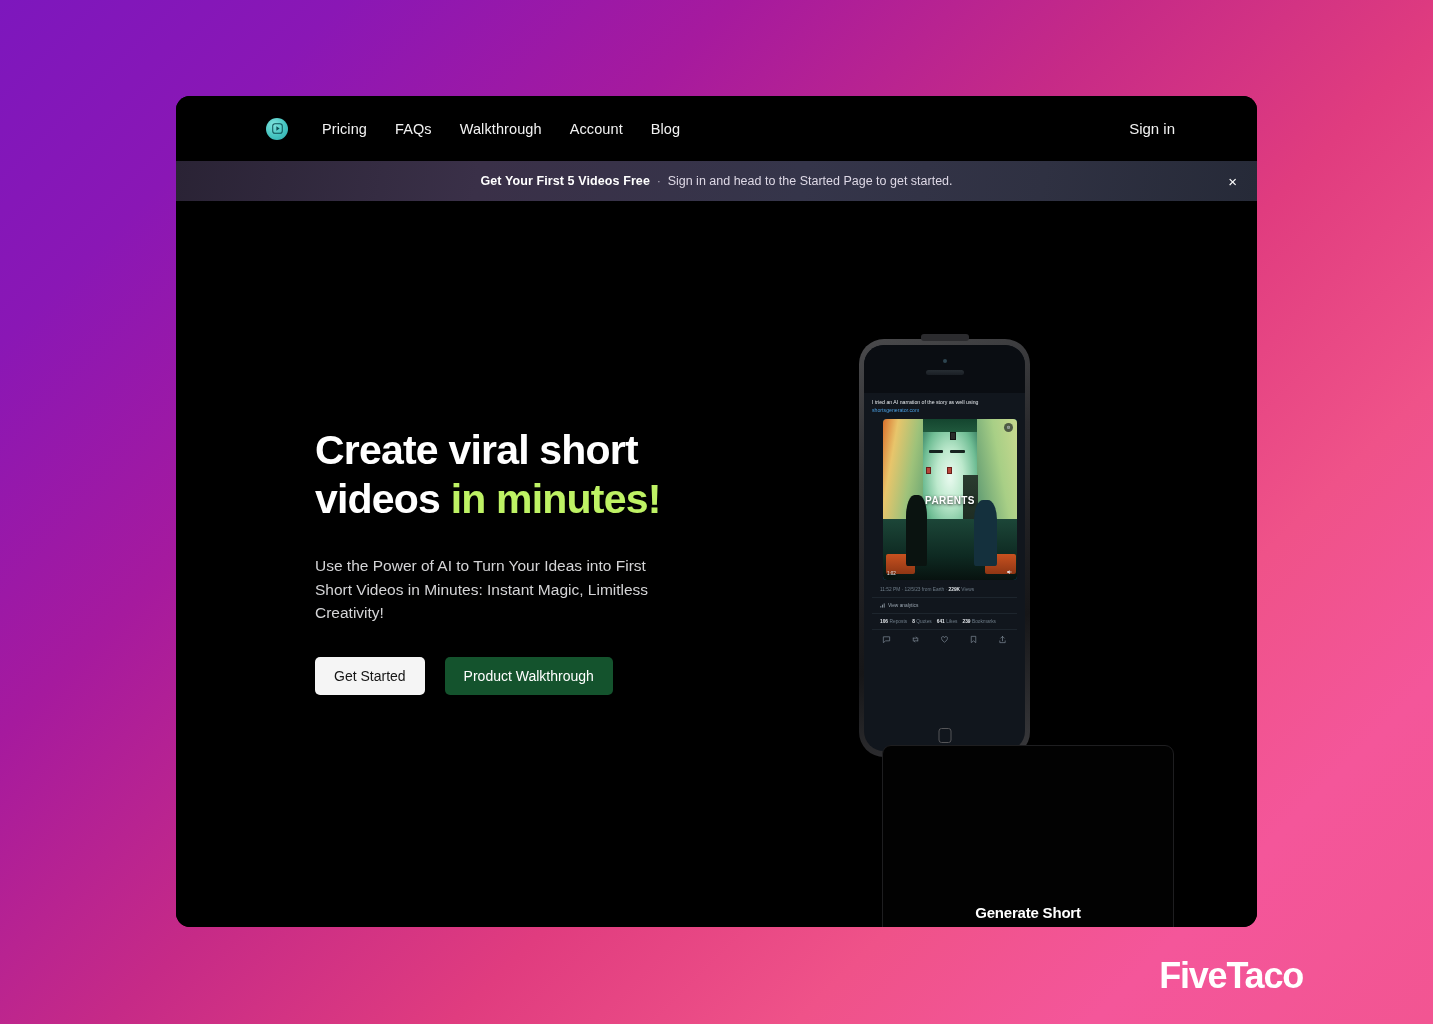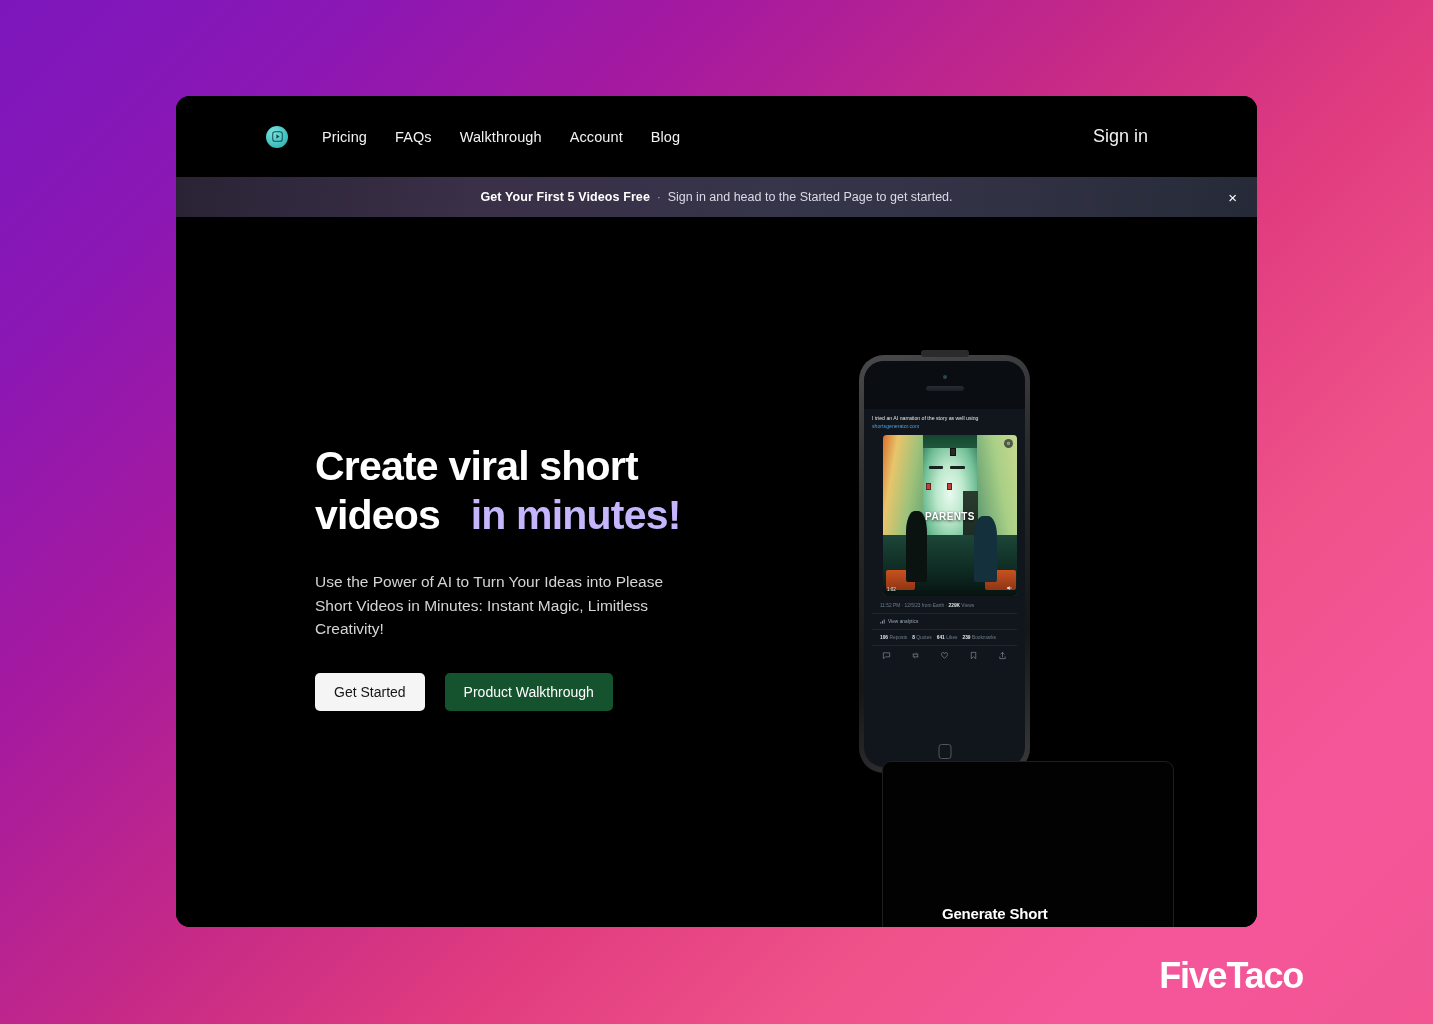--- a/index.html
+++ b/index.html
@@ -24,45 +24,45 @@
     position:absolute;
     left:176px; top:96px;
     width:1081px; height:831px;
     background:#000;
     border-radius:14px;
     overflow:hidden;
   }
 
   
   .nav {
-    height:81px;
+    height:65px;
     display:flex;
     align-items:center;
-    padding:0 109px 0 90px;
+    padding:0 82px 0 90px;
     background:#000;
   }
   .logo {
     width:22px; height:22px;
     border-radius:50%;
     background:radial-gradient(circle at 35% 30%, #7fe3dd 0%, #45c4c0 55%, #2ea8ad 100%);
     display:flex; align-items:center; justify-content:center;
     flex:none;
     margin-right:34px;
   }
   .logo svg { display:block; }
   .nav-links { display:flex; align-items:center; gap:28px; }
   .nav-link {
     color:#f2f2f2;
     font-size:14.5px;
     letter-spacing:.1px;
     cursor:pointer;
     white-space:nowrap;
   }
   .nav-spacer { flex:1; }
-  .signin { color:#f2f2f2; font-size:18px; cursor:pointer; }
+  .signin { color:#f2f2f2; font-size:15px; cursor:pointer; }
 
   
   .banner {
     height:40px;
     display:flex;
     align-items:center;
     justify-content:center;
     position:relative;
     background:linear-gradient(100deg,#2a2335 0%, #3a3048 28%, #35354a 58%, #2f3142 80%, #262a38 100%);
   }
@@ -80,21 +80,21 @@
   
   .hero { position:relative; height:566px; background:#000;text-decoration:underline; }
   .hero-copy { position:absolute; left:139px; top:225px; width:420px; }
   h1.hero-title {
     font-size:41px;
     line-height:1.2;
     font-weight:bold;
     color:#ffffff;
     letter-spacing:-0.8px;
   }
-  h1.hero-title .accent { color:#c4b5fd;margin-left:20px; }
+  h1.hero-title .accent { color:#bef264; }
   .hero-sub {
     margin-top:30px;
     font-size:15.5px;
     line-height:1.5;
     color:#d4d4d6;
     width:372px;
   }
   .hero-btns { margin-top:33px; display:flex; gap:20px; }
   .btn {
     border:none;
@@ -281,21 +281,21 @@
   }
   .gen-card {
     position:absolute; left:706px; top:-22px;
     width:292px; height:250px;
     border:1px solid #1e1e20;
     border-top-left-radius:9px; border-top-right-radius:9px;
     background:#020202;
   }
   .gen-inner {
     position:absolute; left:50%; transform:translateX(-50%);
-    top:143px; width:172px; text-align:left;
+    top:158px; width:172px; text-align:center;
   }
   .gen-title { font-size:15px; font-weight:bold; color:#ffffff; letter-spacing:-.2px; }
   .gen-desc {
     margin-top:7px; font-size:4.6px; line-height:1.7; color:#8d8d92;
   }
 
   
   .watermark {
     position:absolute; right:130px; bottom:27px;
     color:#ffffff; font-size:36px; font-weight:bold;
@@ -336,21 +336,21 @@
     <span class="banner-close">×</span>
   </div>
 
   <div class="hero">
 
     <div class="hero-copy">
       <h1 class="hero-title">
         <span>Create viral short</span><br>
         <span>videos </span><span class="accent">in minutes!</span>
       </h1>
-      <p class="hero-sub">Use the Power of AI to Turn Your Ideas into Please Short Videos in Minutes: Instant Magic, Limitless Creativity!</p>
+      <p class="hero-sub">Use the Power of AI to Turn Your Ideas into First Short Videos in Minutes: Instant Magic, Limitless Creativity!</p>
       <div class="hero-btns">
         <button class="btn btn-light">Get Started</button>
         <button class="btn btn-pink">Product Walkthrough</button>
       </div>
     </div>
 
     <div class="phone">
       <div class="phone-screen">
 
         <div class="phone-top">

